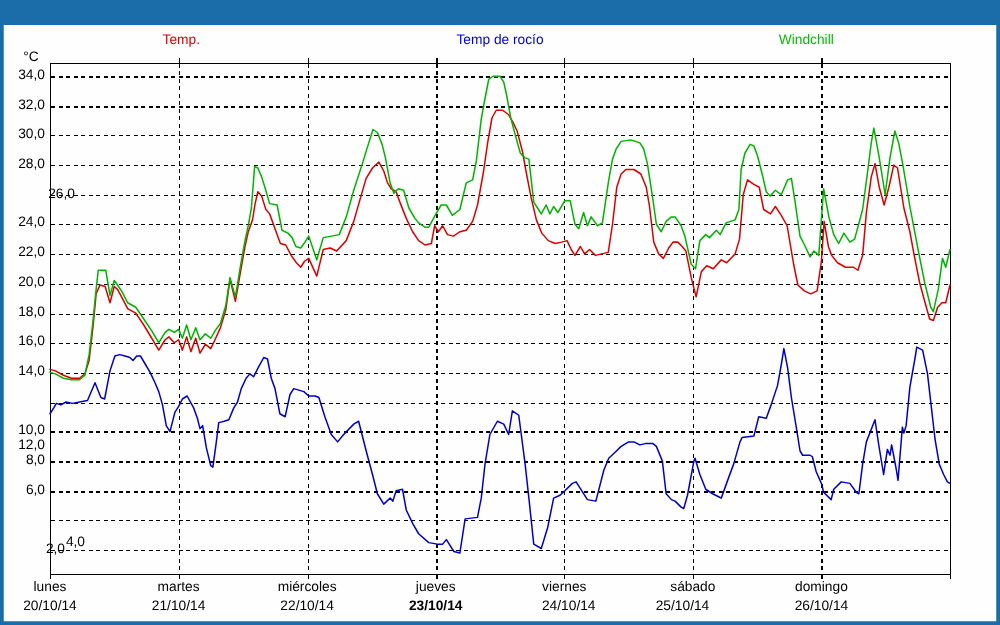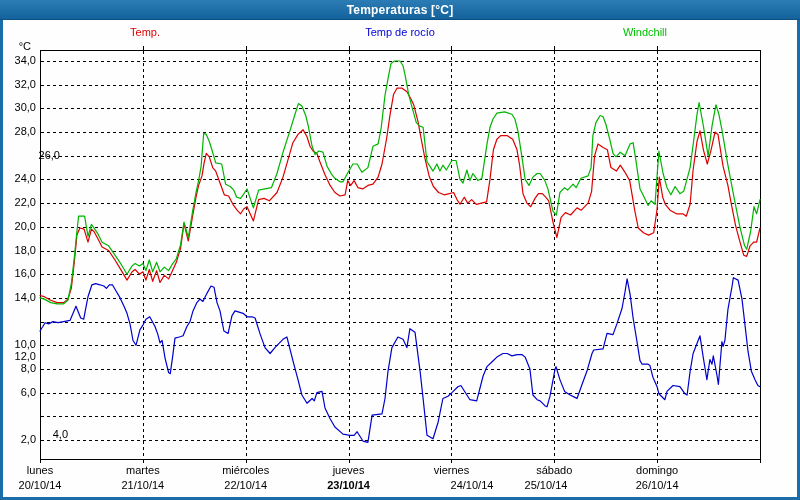--- a/index.html
+++ b/index.html
@@ -13,23 +13,20 @@
   #legend-0{left:145px;} #legend-1{left:400px;} #legend-2{left:645px;}
   .unit{position:absolute;left:0;top:40px;width:31px;text-align:right;font-size:11px;color:#000;}
   #chart-svg{position:absolute;left:0;top:0;width:800px;height:500px;}
   .ylab{position:absolute;left:0;width:36px;text-align:right;font-size:11px;color:#000;line-height:13px;}
   .xday,.xdate{position:absolute;width:110px;text-align:center;font-size:11px;color:#000;}
 </style>
 </head>
 <body>
 
 <div class="window" style="background: rgb(26, 109, 168);">
-  <div class="titlebar">
-    <span>Temperaturas [°C]</span>
-  </div>
   <div class="content"></div>
 
   <span class="legend-item" id="legend-0" style="color: rgb(221, 0, 0);">Temp.</span>
   <span class="legend-item" id="legend-1" style="color: rgb(0, 0, 221);">Temp de rocío</span>
   <span class="legend-item" id="legend-2" style="color: rgb(0, 192, 0);">Windchill</span>
 
   <div class="unit">°C</div>
 
   <svg id="chart-svg" viewBox="0 0 800 500">
       <line x1="41" x2="759" y1="61.5" y2="61.5" stroke="#000" stroke-width="1" stroke-dasharray="3,3" shape-rendering="crispEdges"></line>
@@ -85,31 +82,31 @@
       <div class="ylab" style="top: 196.125px;">22,0</div>
       <div class="ylab" style="top: 219.812px;">20,0</div>
       <div class="ylab" style="top: 243.5px;">18,0</div>
       <div class="ylab" style="top: 267.188px;">16,0</div>
       <div class="ylab" style="top: 290.875px;">14,0</div>
       <div class="ylab" style="top: 322px; margin-top: 28px;">12,0</div>
       <div class="ylab" style="top: 338.25px;">10,0</div>
       <div class="ylab" style="top: 361.938px;">8,0</div>
       <div class="ylab" style="top: 385.625px;">6,0</div>
       <div class="ylab" style="top: 428px; padding-left: 32px;">4,0</div>
-      <div class="ylab" style="top: 433px;">2,0</div>
+      <div class="ylab" style="top: 433px; padding-left: 16px;">2,0</div>
     </div>
   <div id="xlabels">
       <div class="xday" style="left: -15px; top: 464px;">lunes</div>
       <div class="xdate" style="left: -15px; top: 479px;">20/10/14</div>
       <div class="xday" style="left: 87.8571px; top: 464px;">martes</div>
       <div class="xdate" style="left: 87.8571px; top: 479px;">21/10/14</div>
       <div class="xday" style="left: 190.714px; top: 464px;">miércoles</div>
       <div class="xdate" style="left: 190.714px; top: 479px;">22/10/14</div>
       <div class="xday" style="left: 293.571px; top: 464px;">jueves</div>
       <div class="xdate" style="left: 293.571px; top: 479px; font-weight: bold;">23/10/14</div>
       <div class="xday" style="left: 396.429px; top: 464px;">viernes</div>
-      <div class="xdate" style="left: 417px; top: 479px;">24/10/14</div>
+      <div class="xdate" style="left: 400px; top: 479px;">24/10/14</div>
       <div class="xday" style="left: 499.286px; top: 464px;">sábado</div>
       <div class="xdate" style="left: 491px; top: 479px;">25/10/14</div>
       <div class="xday" style="left: 602.143px; top: 464px;">domingo</div>
       <div class="xdate" style="left: 602.143px; top: 479px;">26/10/14</div>
     </div>
 </div>
 
 </body></html>

